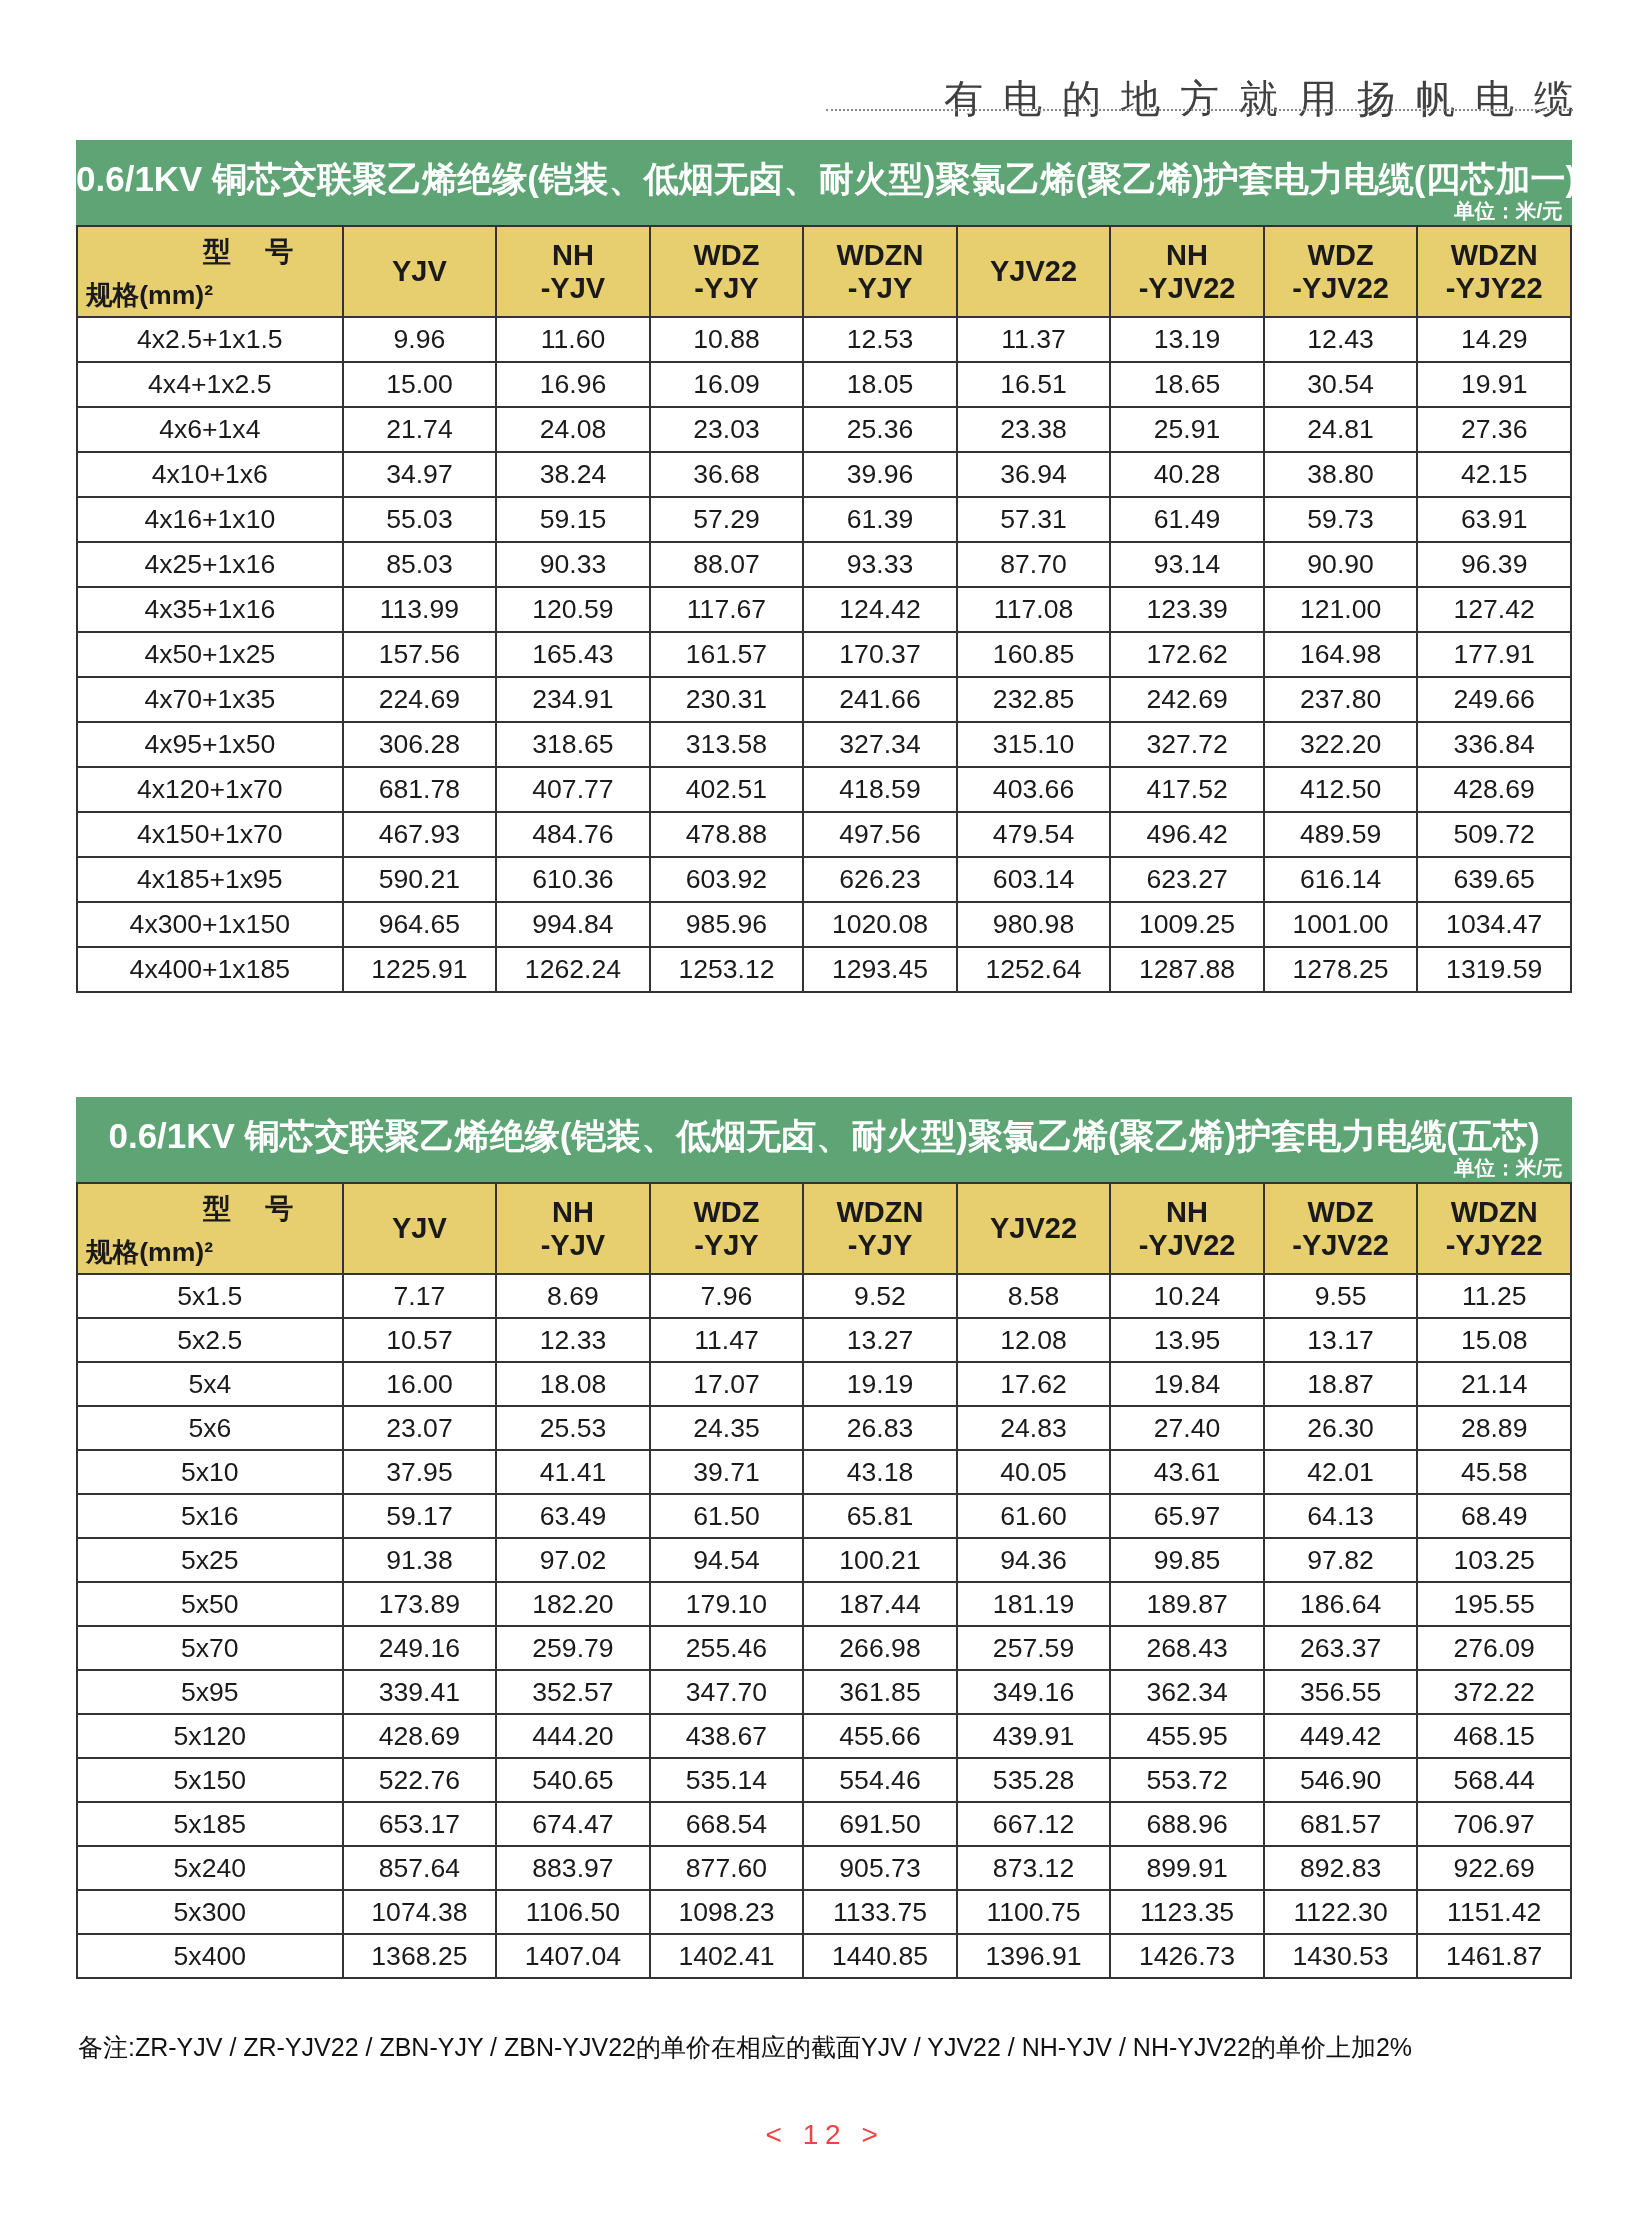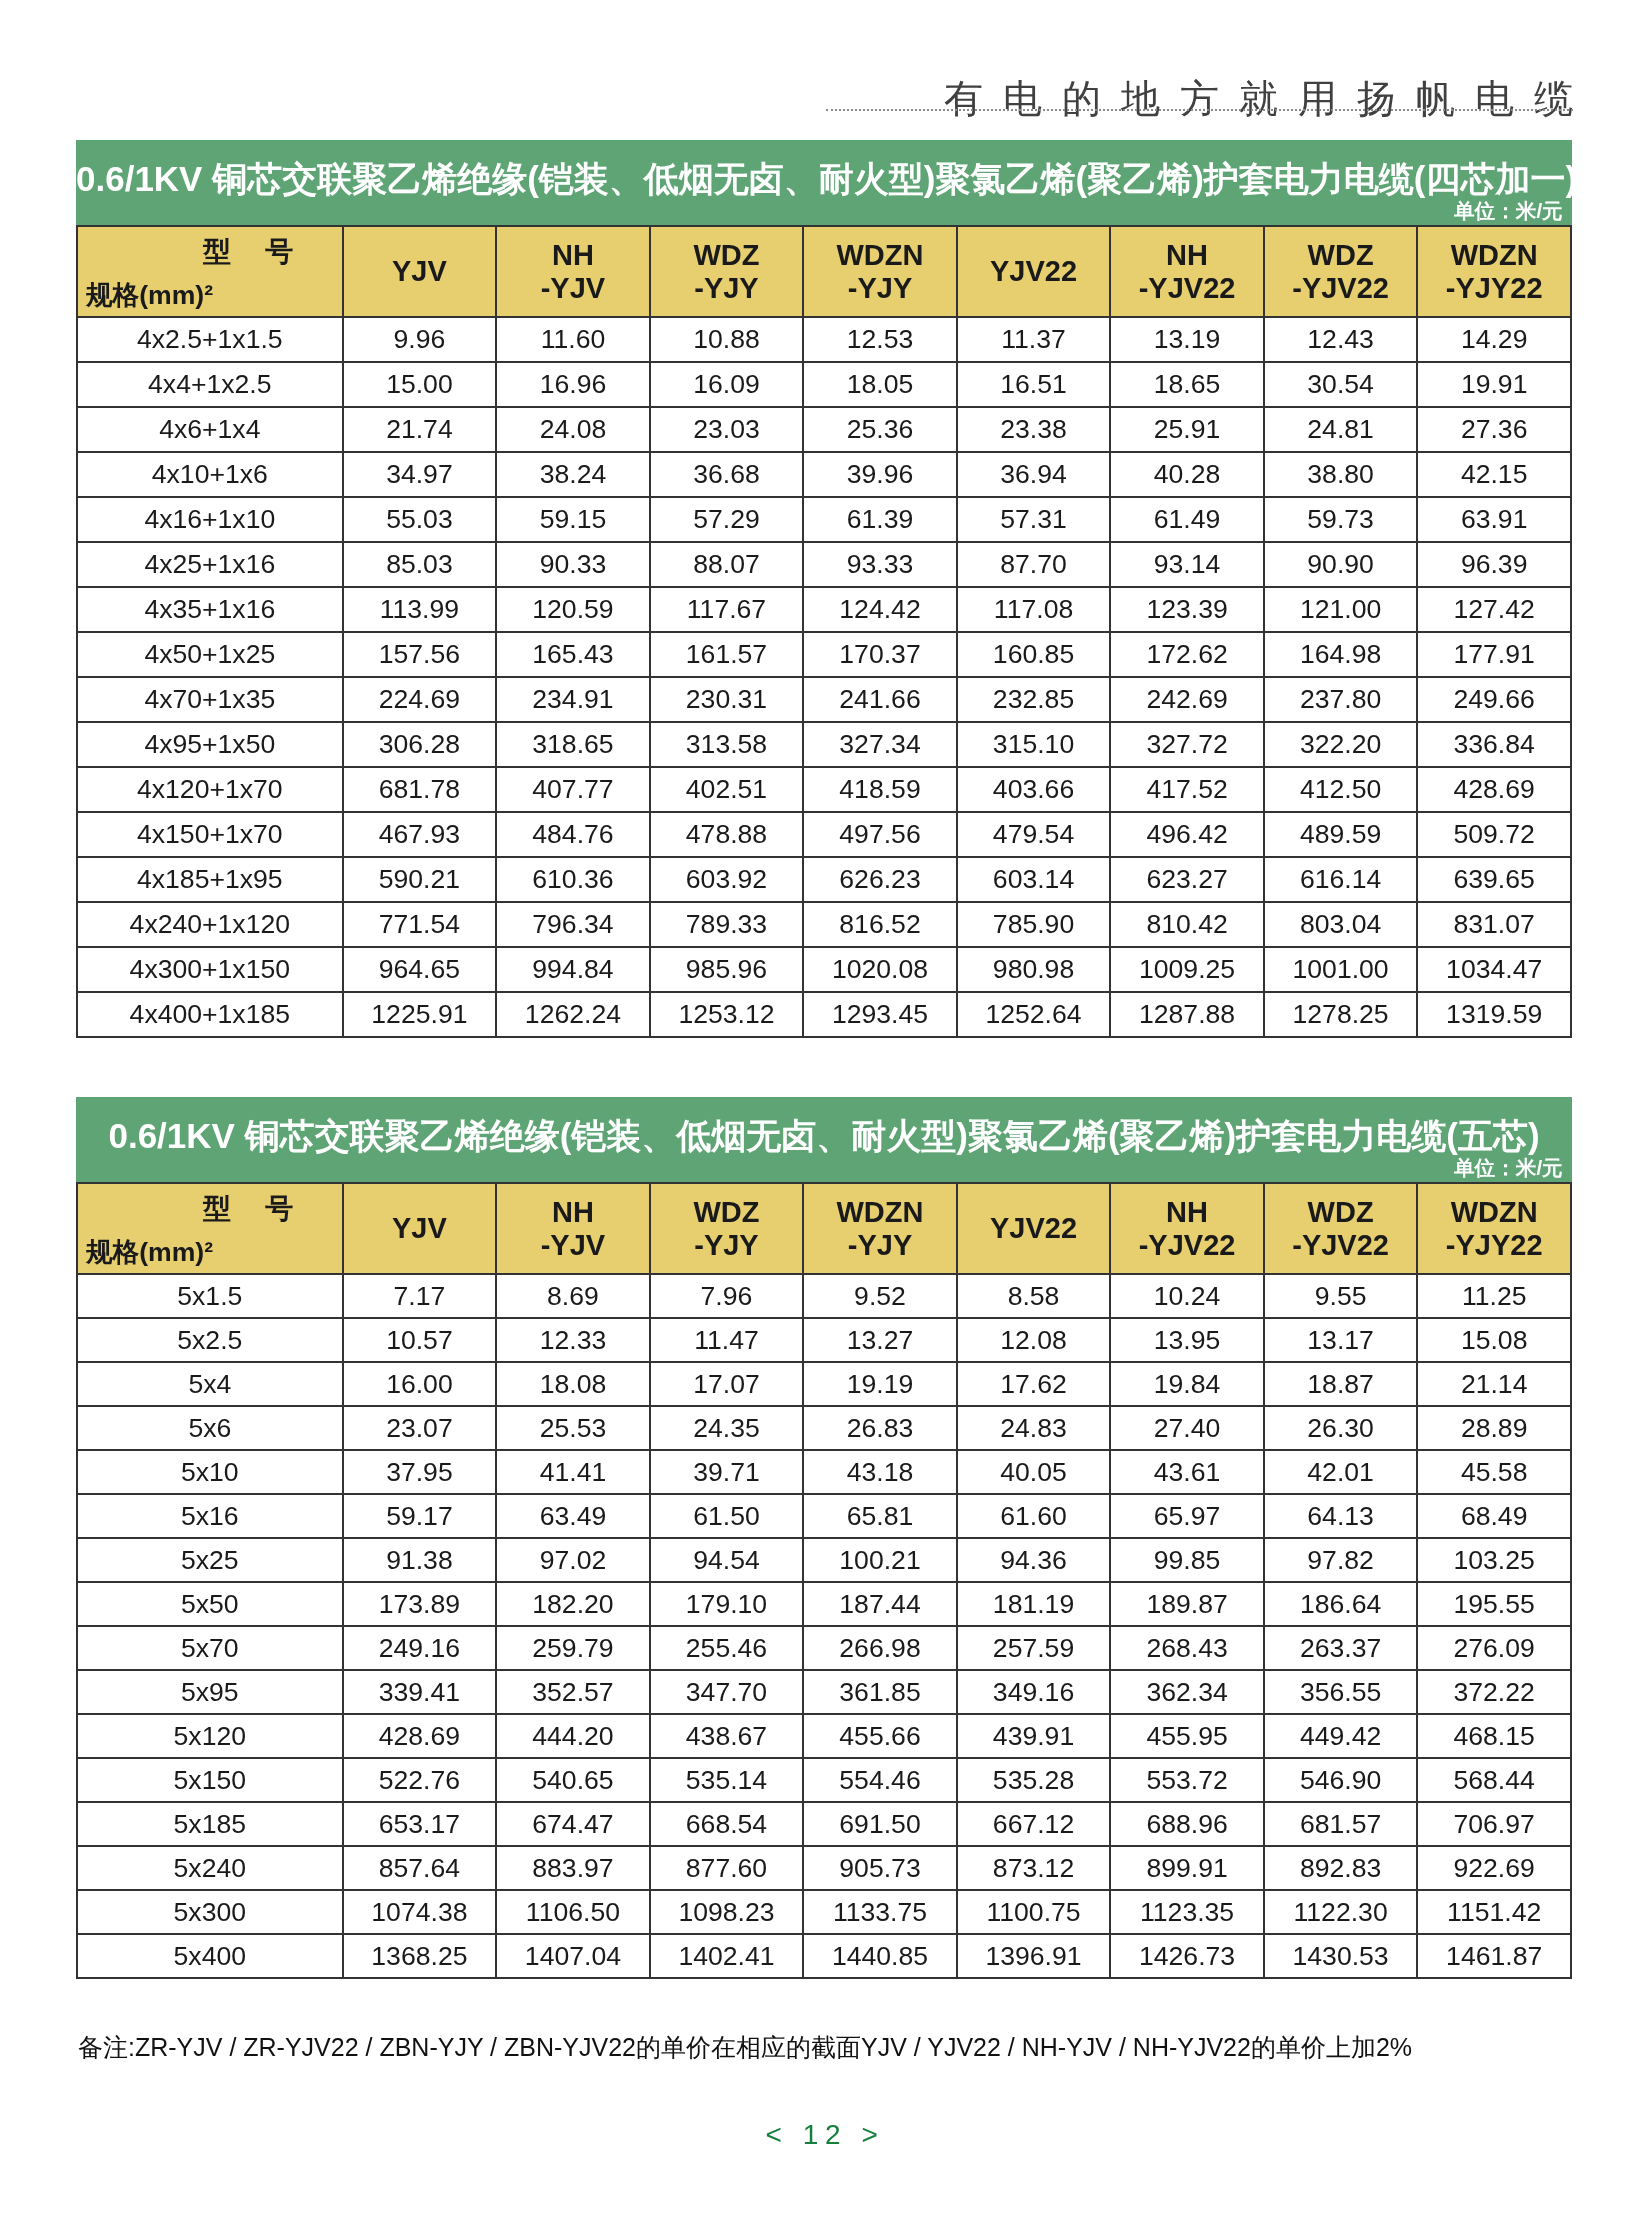--- a/index.html
+++ b/index.html
@@ -45,21 +45,21 @@
     background-color:#e7cf6f;
     background-image:linear-gradient(to bottom right,
       transparent calc(50% - 1.3px), #333 calc(50% - 0.7px), #333 calc(50% + 0.7px), transparent calc(50% + 1.3px));
   }
   th.corner .tl{position:absolute;top:9.3px;right:35px;font-size:28px;font-weight:bold;letter-spacing:13.3px;white-space:nowrap;}
   th.corner .bl{position:absolute;left:8px;bottom:5.3px;font-size:26.6px;font-weight:bold;letter-spacing:0;white-space:nowrap;}
 
   .note{position:absolute;left:78px;top:2031px;font-size:25px;color:#111111;white-space:nowrap;}
   .footer{
     position:absolute;top:2119px;left:0;width:100%;text-align:center;
-    font-size:28px;color:#15803d;letter-spacing:6.6px;
+    font-size:28px;color:#ef4444;letter-spacing:6.6px;
   }
 </style>
 </head>
 <body>
 
 <div class="page">
 
   <div class="tagline">有电的地方就用扬帆电缆</div>
   <div class="dotted"></div>
 
@@ -237,31 +237,20 @@
             <td>590.21</td>
             <td>610.36</td>
             <td>603.92</td>
             <td>626.23</td>
             <td>603.14</td>
             <td>623.27</td>
             <td>616.14</td>
             <td>639.65</td>
           </tr>
           <tr>
-            <td>4x240+1x120</td>
-            <td>771.54</td>
-            <td>796.34</td>
-            <td>789.33</td>
-            <td>816.52</td>
-            <td>785.90</td>
-            <td>810.42</td>
-            <td>803.04</td>
-            <td>831.07</td>
-          </tr>
-          <tr>
             <td>4x300+1x150</td>
             <td>964.65</td>
             <td>994.84</td>
             <td>985.96</td>
             <td>1020.08</td>
             <td>980.98</td>
             <td>1009.25</td>
             <td>1001.00</td>
             <td>1034.47</td>
           </tr>

